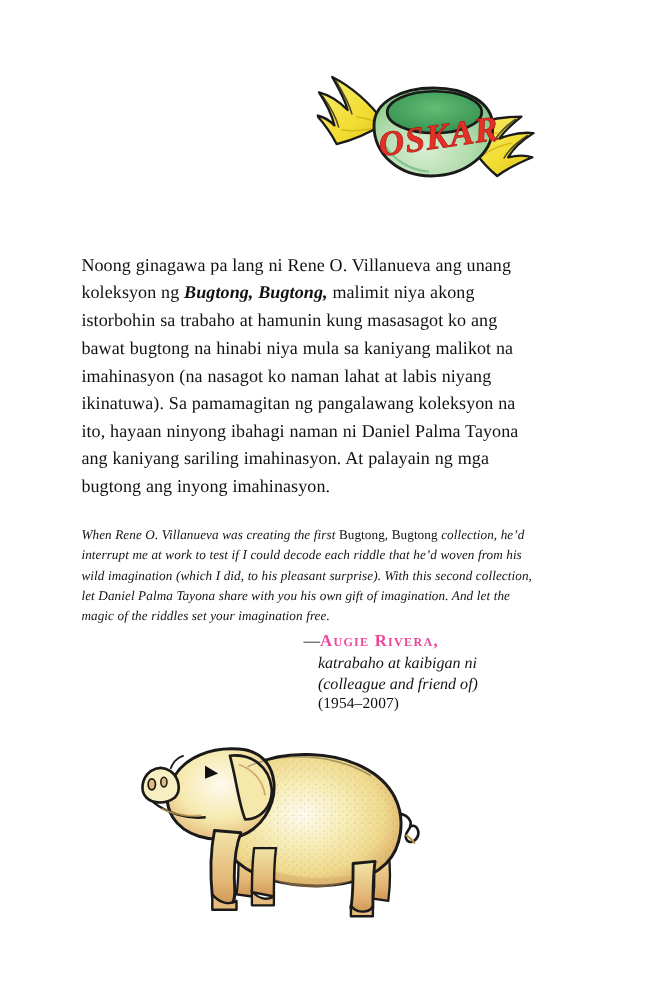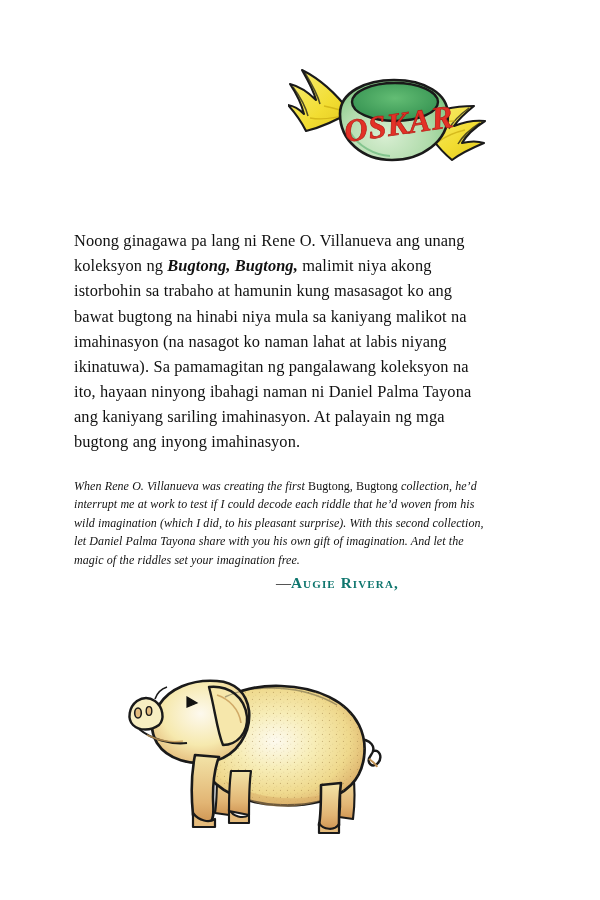--- a/index.html
+++ b/index.html
@@ -61,21 +61,21 @@
   #attr-name-line {
     white-space: nowrap;
     margin-bottom: 1px;
   }
   .emdash {
     color: #111111;
     font-size: 15px;
     letter-spacing: 0;
   }
   #attr-name {
-    color: #0f766e;
+    color: #ec4899;
     font-variant: small-caps;
     font-weight: 600;
     letter-spacing: 0.075em;
     font-size: 15.2px;
   }
   #attr-rest { padding-left: 13px; }
   .attr-line { white-space: nowrap; }
   .attr-line.it { font-style: italic; }
   .attr-line.sp { padding-left: 3px; }
   .oldstyle { font-size: 14px; letter-spacing: 0.01em; }
@@ -148,20 +148,23 @@
 
   <p class="para tagalog"><span>Noong ginagawa pa lang ni Rene O. Villanueva ang unang koleksyon ng </span><span class="ital">Bugtong, Bugtong,</span><span> malimit niya akong istorbohin sa trabaho at hamunin kung masasagot ko ang bawat bugtong na hinabi niya mula sa kaniyang malikot na imahinasyon (na nasagot ko naman lahat at labis niyang ikinatuwa). Sa pamamagitan ng pangalawang koleksyon na ito, hayaan ninyong ibahagi naman ni Daniel Palma Tayona ang kaniyang sariling imahinasyon. At palayain ng mga bugtong ang inyong imahinasyon.</span></p>
 
   <p class="para english"><span>When Rene O. Villanueva was creating the first </span><span class="rom">Bugtong, Bugtong</span><span> collection, he’d interrupt me at work to test if I could decode each riddle that he’d woven from his wild imagination (which I did, to his pleasant surprise). With this second collection, let Daniel Palma Tayona share with you his own gift of imagination. And let the magic of the riddles set your imagination free.</span></p>
 
 </div>
 
 <div id="attribution">
   <div id="attr-name-line"><span class="emdash">—</span><span id="attr-name">Augie Rivera,</span></div>
   <div id="attr-rest">
+    <div class="attr-line it">katrabaho at kaibigan ni</div>
+    <div class="attr-line it">(colleague and friend of)</div>
+    <div class="attr-line oldstyle">(1954–2007)</div>
   </div>
 </div>
 
 <div id="pig-illustration">
   <svg viewBox="0 0 275 175" width="275" height="175">
     <defs>
       <radialGradient id="pigBody" cx="46%" cy="46%" r="62%">
         <stop offset="0%" stop-color="#fdfaf0"></stop>
         <stop offset="38%" stop-color="#f7edb7"></stop>
         <stop offset="72%" stop-color="#efd98d"></stop>

